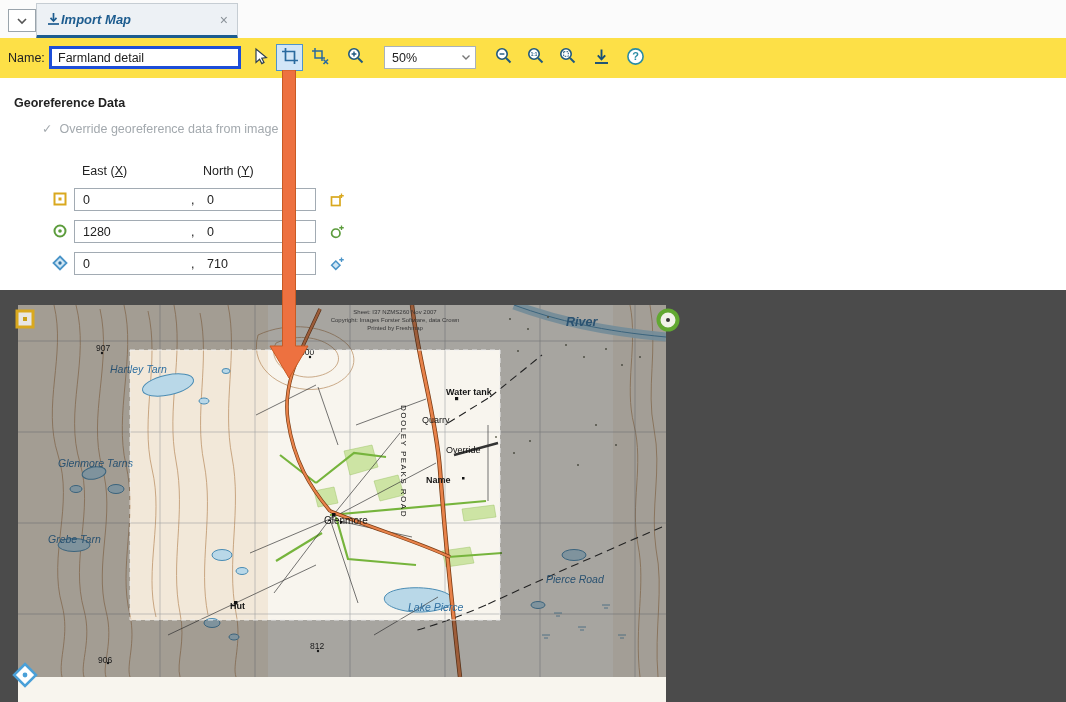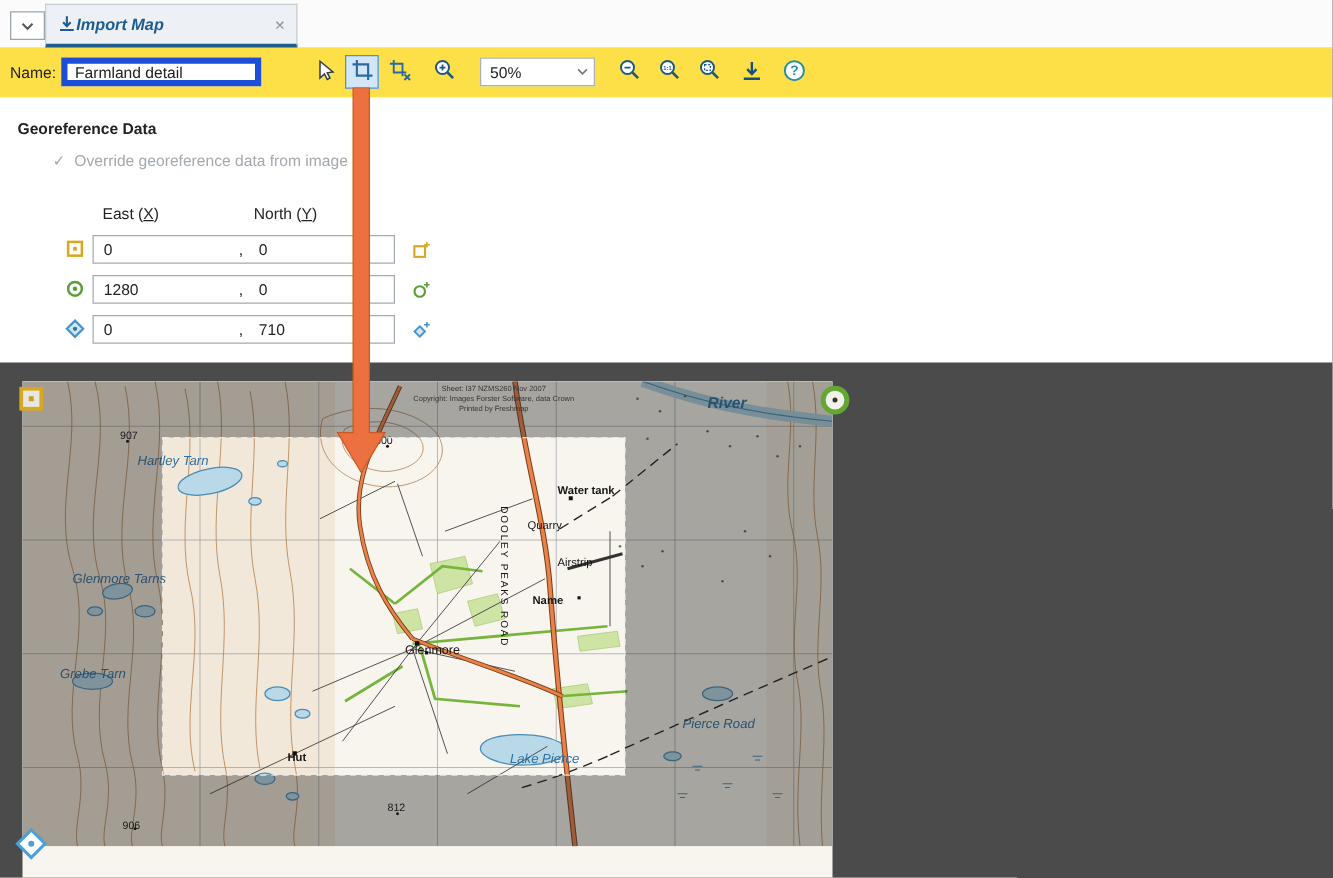--- a/index.html
+++ b/index.html
@@ -9,22 +9,22 @@
   .tabbar{position:absolute;top:0;left:0;right:0;height:38px;background:#fbfbfb;border-bottom:1px solid #d5d9dd;}
   .tab-list-btn{position:absolute;left:8px;top:9px;width:26px;height:21px;border:1px solid #9aa4ac;background:#fff;
        display:flex;align-items:center;justify-content:center;cursor:pointer;}
   .tab{position:absolute;left:36px;top:3px;width:202px;height:36px;box-sizing:border-box;background:#edf1f5;
        border:1px solid #c6cdd3;border-bottom:4px solid #1d5c8f;display:flex;align-items:center;padding:0 9px;gap:0;}
   .tab-label{color:#1d5c8f;font-style:italic;font-weight:bold;font-size:13px;flex:1;white-space:nowrap;}
   .tab-close{color:#8a9198;font-size:14px;line-height:1;cursor:pointer;}
   
   .toolbar{position:absolute;top:38px;left:0;right:0;height:40px;background:#fde047;}
   .name-label{position:absolute;left:8px;top:13px;}
-  .name-input{position:absolute;left:49px;top:8px;width:160px;height:23px;box-sizing:border-box;
-       border:5px solid #1d4ed8;padding:0 6px;font:12.5px "Liberation Sans",sans-serif;color:#222;}
+  .name-input{position:absolute;left:49px;top:8px;width:192px;height:23px;box-sizing:border-box;
+       border:3px solid #1d4ed8;padding:0 6px;font:12.5px "Liberation Sans",sans-serif;color:#222;}
   .tbtn{position:absolute;top:6px;width:27px;height:27px;display:flex;align-items:center;justify-content:center;
        border:1px solid transparent;background:transparent;cursor:pointer;box-sizing:border-box;}
   .tbtn.active{background:#d2e6f7;border:1px solid #4e94cc;}
   .zoom-select{position:absolute;left:384px;top:8px;width:92px;height:23px;box-sizing:border-box;border:1px solid #a9b2ba;
        background:#fff;display:flex;align-items:center;cursor:pointer;}
   .zoom-select .zval{flex:1;padding-left:7px;}
   .zoom-select .zarrow{width:18px;display:flex;align-items:center;justify-content:center;}
   
   .panel{position:absolute;top:78px;left:0;right:0;height:212px;background:#fff;}
   .geo-heading{position:absolute;left:14px;top:18px;font-weight:bold;}
@@ -391,21 +391,21 @@
       <div>Printed by Freshmap</div>
     </div>
     <span class="mlabel lbl-blue big" style="left:548px;top:10px">River</span>
     <span class="mlabel lbl-blue" style="left:92px;top:58px">Hartley Tarn</span>
     <span class="mlabel lbl-blue" style="left:40px;top:152px">Glenmore Tarns</span>
     <span class="mlabel lbl-blue" style="left:30px;top:228px">Grebe Tarn</span>
     <span class="mlabel lbl-blue" style="left:390px;top:296px">Lake Pierce</span>
     <span class="mlabel lbl-blue" style="left:528px;top:268px">Pierce Road</span>
     <span class="mlabel lbl-blk" style="left:428px;top:82px;font-weight:bold">Water tank</span>
     <span class="mlabel lbl-blk" style="left:404px;top:110px">Quarry</span>
-    <span class="mlabel lbl-blk" style="left:428px;top:140px">Airstrip</span>
+    <span class="mlabel lbl-blk" style="left:428px;top:140px">Override</span>
     <span class="mlabel lbl-blk" style="left:408px;top:170px;font-weight:bold">Name</span>
     <span class="mlabel lbl-blk" style="left:306px;top:210px;font-size:10px">Glenmore</span>
     <span class="mlabel lbl-blk" style="left:212px;top:296px;font-weight:bold">Hut</span>
     <span class="mlabel lbl-vert" style="left:381px;top:100px">DOOLEY PEAKS ROAD</span>
     <span class="mlabel lbl-elev" style="left:78px;top:38px">907</span>
     <span class="mlabel lbl-elev" style="left:282px;top:42px">800</span>
     <span class="mlabel lbl-elev" style="left:292px;top:336px">812</span>
     <span class="mlabel lbl-elev" style="left:80px;top:350px">906</span>
 
     <svg class="dim" width="648" height="372" viewBox="0 0 648 372">

